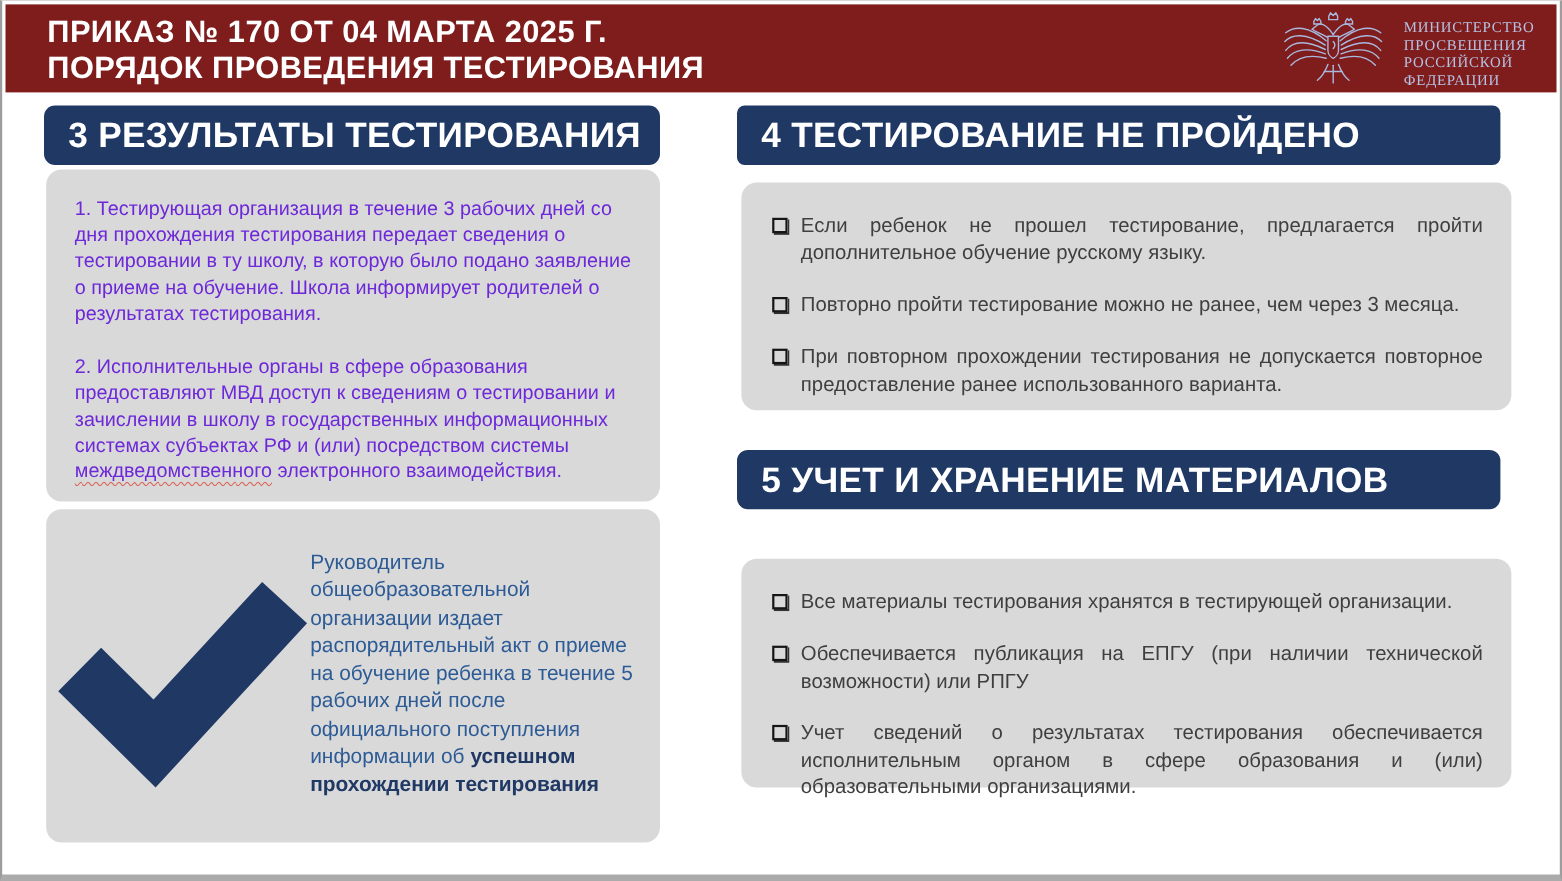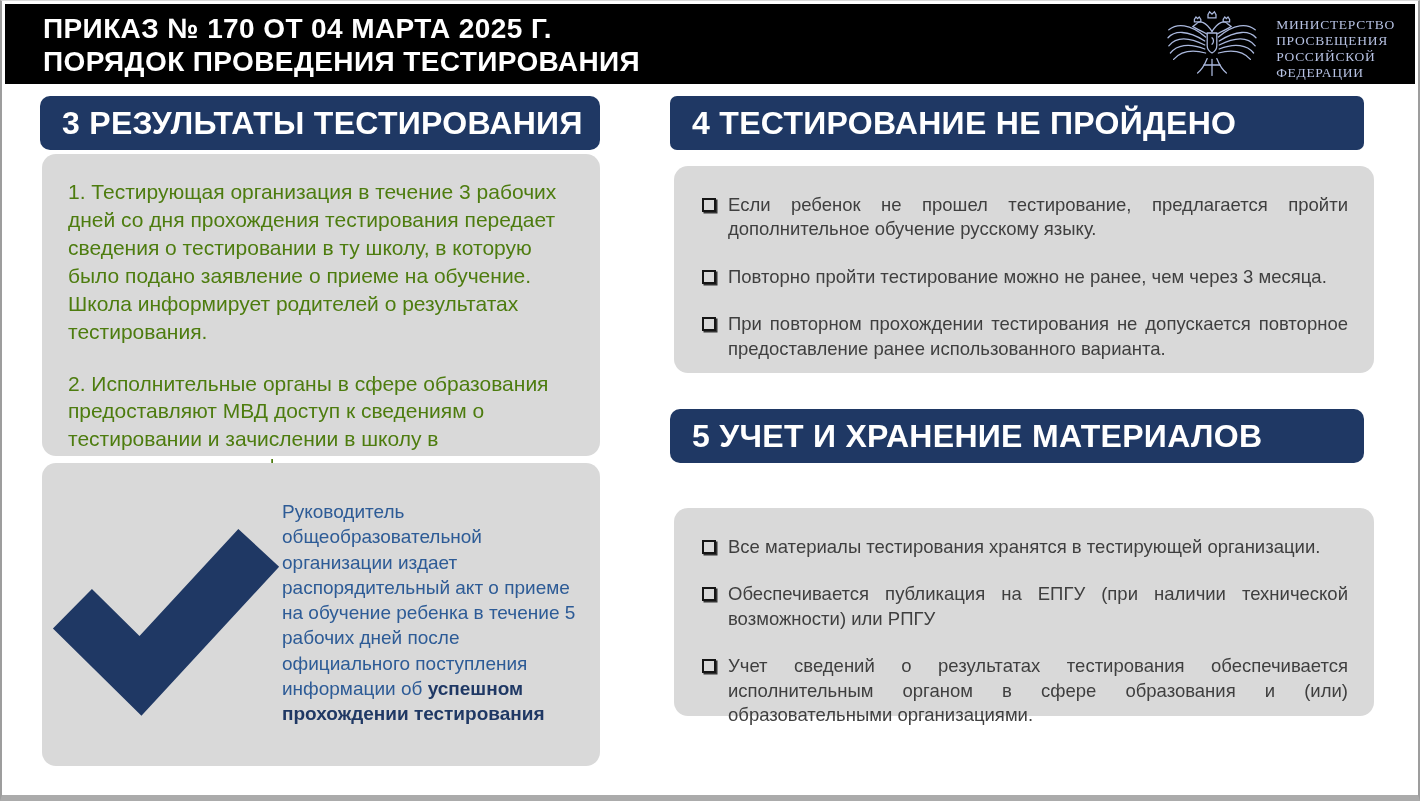--- a/index.html
+++ b/index.html
@@ -4,21 +4,21 @@
 <style>
   html,body { margin:0; padding:0; background:#fff; }
   .slide {
     position:relative; width:1420px; height:801px; background:#ffffff;
     font-family:"Liberation Sans", sans-serif; overflow:hidden; box-sizing:border-box;
     border-left:2px solid #9d9d9d; border-right:2px solid #9d9d9d;
     border-bottom:6px solid #ababab; border-top:1px solid #d8d8d8;
   }
   
   .header-bar {
-    position:absolute; top:3px; left:3px; right:3px; height:80px; background:#000000;
+    position:absolute; top:3px; left:3px; right:3px; height:80px; background:#7f1d1d;
   }
   .slide-title {
     position:absolute; left:38px; top:8px; color:#ffffff; font-weight:bold;
     font-size:28px; line-height:33px; letter-spacing:0.4px; white-space:nowrap;
   }
   .logo-wrap {
     position:absolute; right:14px; top:3px; height:74px; display:flex; align-items:flex-end; gap:8px;
   }
   .eagle { width:112px; height:72px; }
   .ministry-name {
@@ -30,21 +30,21 @@
     position:absolute; background:#1f3864; border-radius:10px; height:54px;
     display:flex; align-items:center; padding-left:22px; box-sizing:border-box;
     color:#ffffff; font-weight:bold; font-size:32px; letter-spacing:0.3px; white-space:nowrap;
   }
   #sec3 { left:38px;  top:95px;  width:560px; }
   #sec4 { left:668px; top:95px;  width:694px;border-radius:7px; }
   #sec5 { left:668px; top:408px; width:694px; }
   
   .gray-box { position:absolute; background:#d9d9d9; border-radius:14px; box-sizing:border-box; }
   #box-results { left:40px; top:153px; width:558px; height:302px; padding:24px 26px; }
-  #box-results p { margin:0 0 24px 0; font-size:21px; line-height:1.33; color:#4d7c0f; }
+  #box-results p { margin:0 0 24px 0; font-size:18px; line-height:1.33; color:#6d28d9; }
   #box-results p:last-child { margin-bottom:0; }
   .squiggle {
     text-decoration-line: underline;
     text-decoration-style: wavy;
     text-decoration-color:#d96a5f;
     text-decoration-thickness:1px;
     text-underline-offset:3px;
     margin-top:48px;
   }
   

